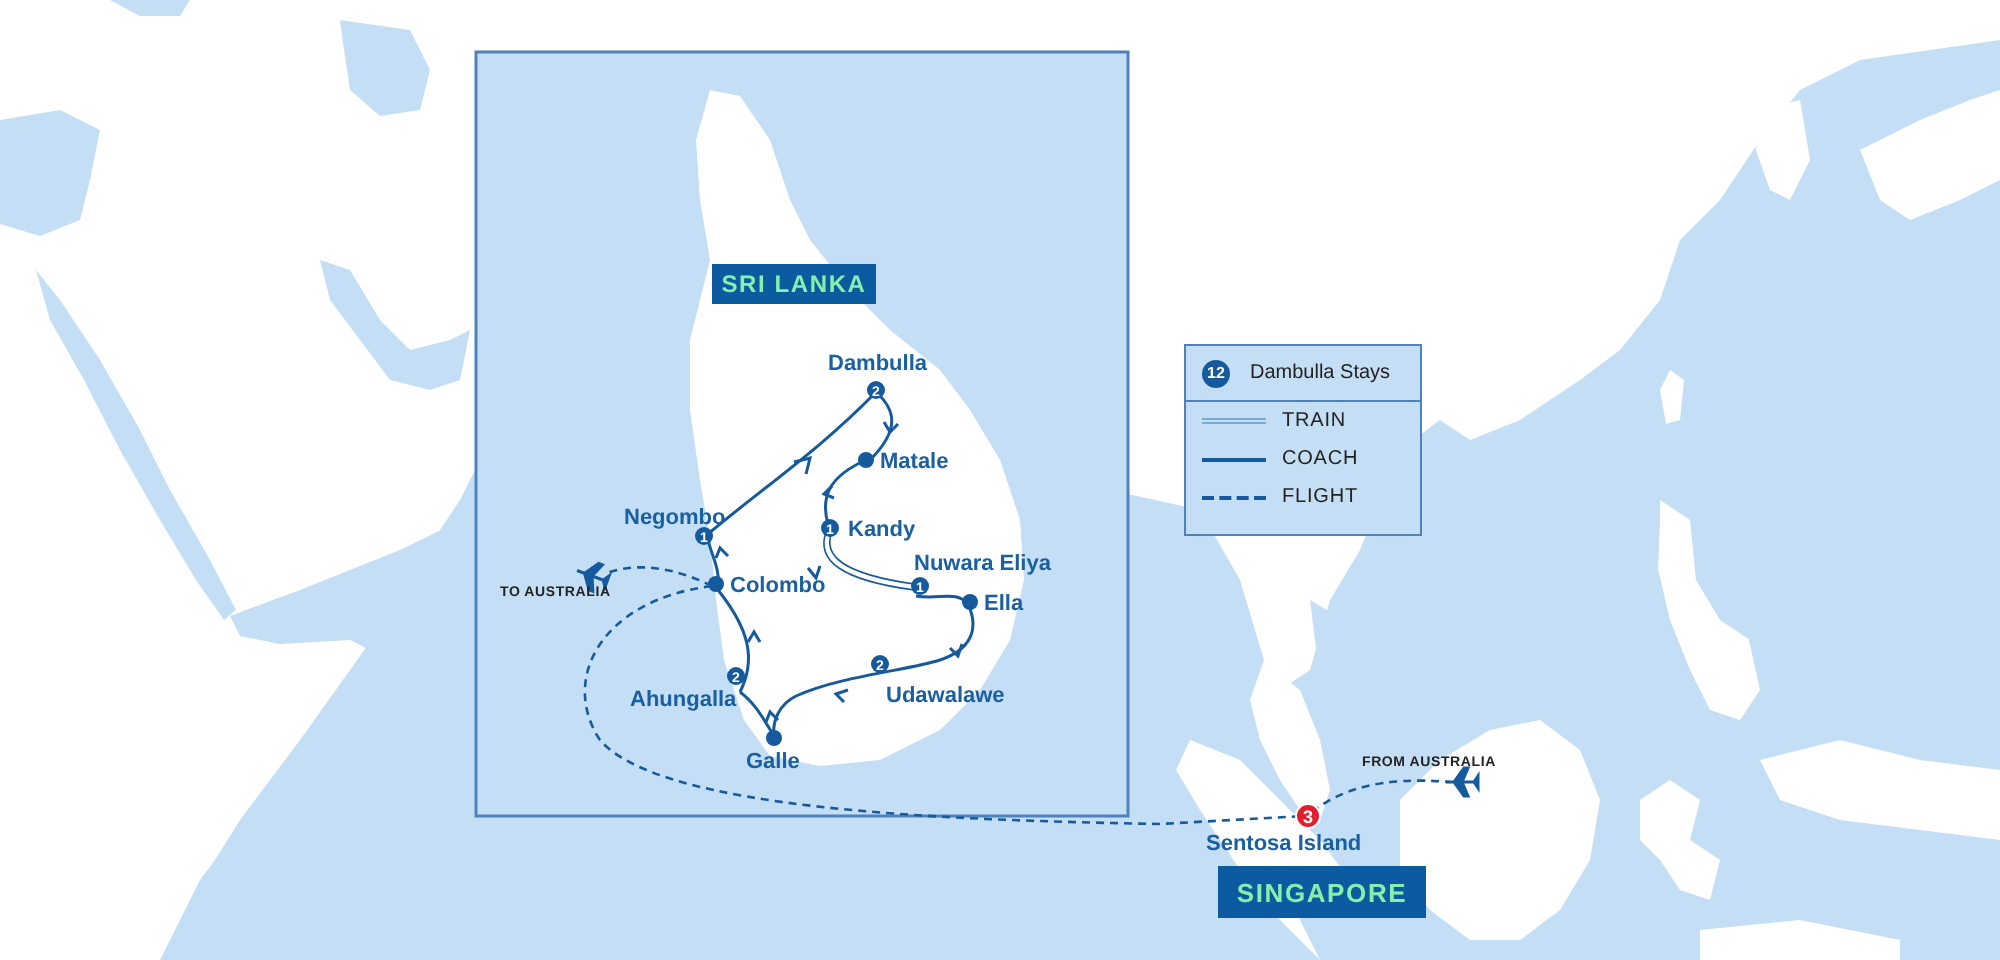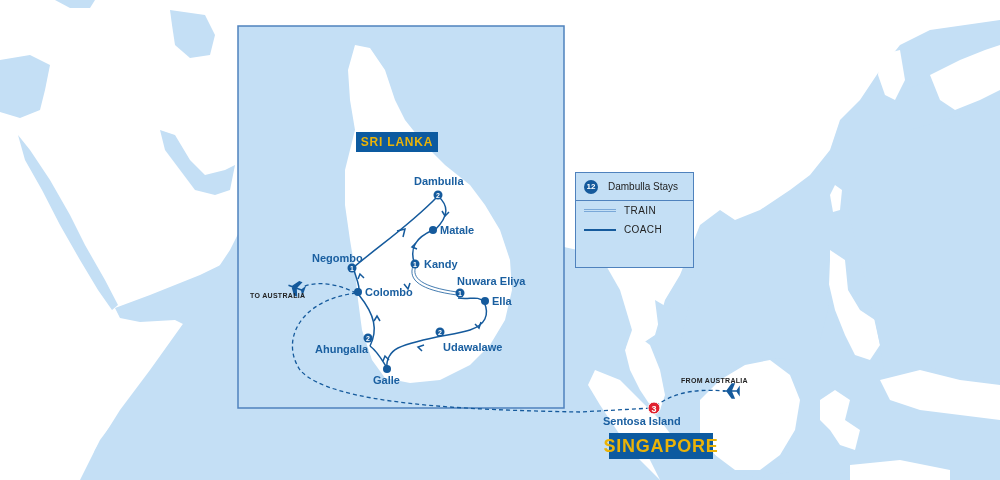--- a/index.html
+++ b/index.html
@@ -1,29 +1,29 @@
 <!DOCTYPE html>
 <html><head>
 <meta charset="utf-8">
 <style>
   html, body { margin:0; padding:0; }
   body { width:1000px; height:480px; position:relative; overflow:hidden; background:#c4dff5; font-family:"Liberation Sans", sans-serif; }
   #map { position:absolute; left:0; top:0; width:1000px; height:480px; }
   .lbl { font-family:"Liberation Sans", sans-serif; font-weight:700; fill:#1a5fa0; }
   .tiny { font-family:"Liberation Sans", sans-serif; font-weight:700; fill:#222; font-size:7px; letter-spacing:0.3px; }
   .badge-txt { font-family:"Liberation Sans", sans-serif; font-weight:700; fill:#fff; font-size:7px; }
-  .legend { position:absolute; left:575px; top:172px; width:119px; height:96px; background:#c4dff5; border:1px solid #4f82bd; box-sizing:border-box; font-family:"Liberation Sans", sans-serif; }
+  .legend { position:absolute; left:592px; top:172px; width:119px; height:96px; background:#c4dff5; border:1px solid #4f82bd; box-sizing:border-box; font-family:"Liberation Sans", sans-serif; }
   .legend-head { height:27px; border-bottom:1px solid #4f82bd; display:flex; align-items:center; padding-left:8px; font-size:10px; color:#222; }
   .legend-num { width:14px; height:14px; border-radius:50%; background:#155a9c; color:#fff; font-size:8px; font-weight:700; display:flex; align-items:center; justify-content:center; margin-right:10px; }
   .legend-row { display:flex; align-items:center; height:19px; padding-left:8px; font-size:10px; color:#222; letter-spacing:0.4px; }
   .legend-row .sample { width:32px; margin-right:8px; }
   .s-coach { border-top:2px solid #155a9c; }
   .s-train { border-top:1px solid #7aa8d8; border-bottom:1px solid #7aa8d8; height:1px; }
   .s-flight { border-top:2px dashed #155a9c; }
-  .tag { position:absolute; background:#0c5aa0; color:#eab308; font-weight:700; font-family:"Liberation Sans", sans-serif; display:flex; align-items:center; justify-content:center; letter-spacing:0.8px; }
+  .tag { position:absolute; background:#0c5aa0; color:#86efac; font-weight:700; font-family:"Liberation Sans", sans-serif; display:flex; align-items:center; justify-content:center; letter-spacing:0.8px; }
 </style>
 </head>
 <body>
 
 <svg id="map" viewBox="0 0 1000 480">
 
   <g fill="#ffffff">
 
     <path d="M0,0 L1000,0 L1000,20 L930,30 L900,45 L880,70 L860,100 L840,120 L830,150 L810,175 L790,190 L760,210 L735,220 L720,210 L700,225 L690,250 L680,275 L665,300 L655,335 L640,345 L630,330 L620,305 L610,290 L600,270 L590,255 L570,255 L560,250 L555,240 L240,230 L230,250 L220,265 L200,300 L175,335 L150,370 L120,410 L95,450 L85,480 L0,480 Z"></path>
 
@@ -172,28 +172,32 @@
     <text x="315" y="353" class="lbl" font-size="11">Ahungalla</text>
     <text x="365" y="296" class="lbl" font-size="11">Colombo</text>
     <text x="312" y="262" class="lbl" font-size="11">Negombo</text>
     <text x="603" y="425" class="lbl" font-size="11">Sentosa Island</text>
     <text x="250" y="298" class="tiny">TO AUSTRALIA</text>
     <text x="681" y="383" class="tiny">FROM AUSTRALIA</text>
   </g>
 </svg>
 
 <div class="tag" style="left:356px;top:132px;width:82px;height:20px;font-size:12px;">SRI LANKA</div>
-<div class="tag" style="left:609px;top:433px;width:104px;height:26px;font-size:18px;">SINGAPORE</div>
+<div class="tag" style="left:609px;top:433px;width:104px;height:26px;font-size:13px;">SINGAPORE</div>
 
 <div class="legend">
   <div class="legend-head">
     <span class="legend-num">12</span>
     <span>Dambulla Stays</span>
   </div>
   <div class="legend-row">
     <span class="sample s-train"></span>
     <span>TRAIN</span>
   </div>
   <div class="legend-row">
     <span class="sample s-coach"></span>
     <span>COACH</span>
   </div>
+  <div class="legend-row">
+    <span class="sample s-flight"></span>
+    <span>FLIGHT</span>
+  </div>
 </div>
 
 </body></html>

